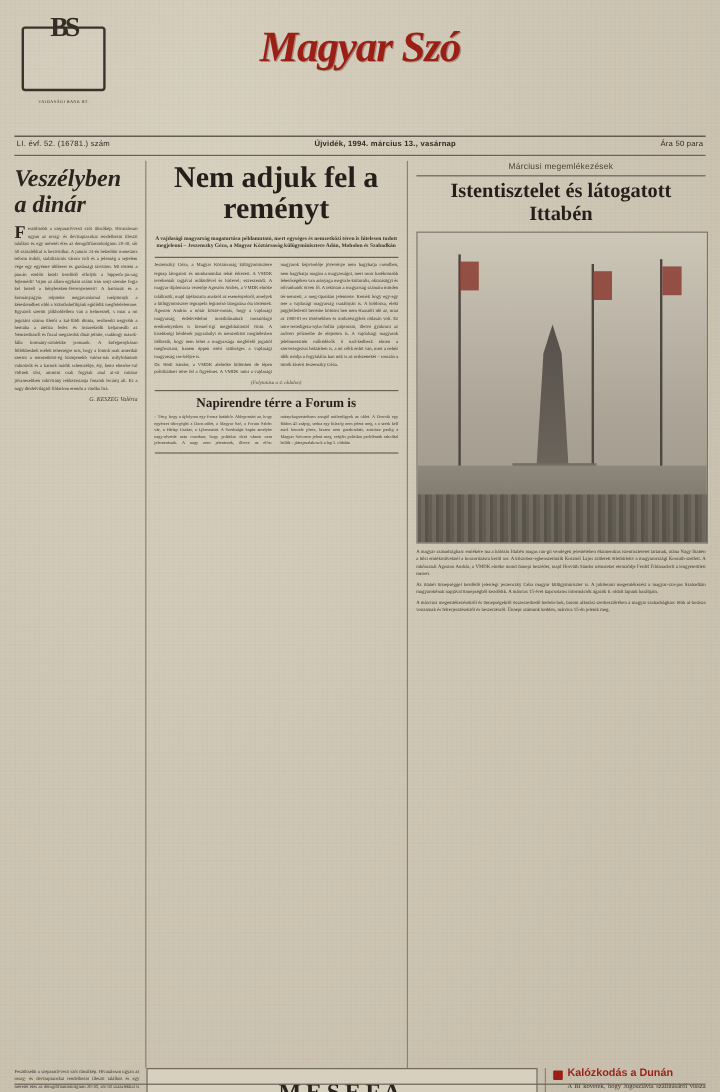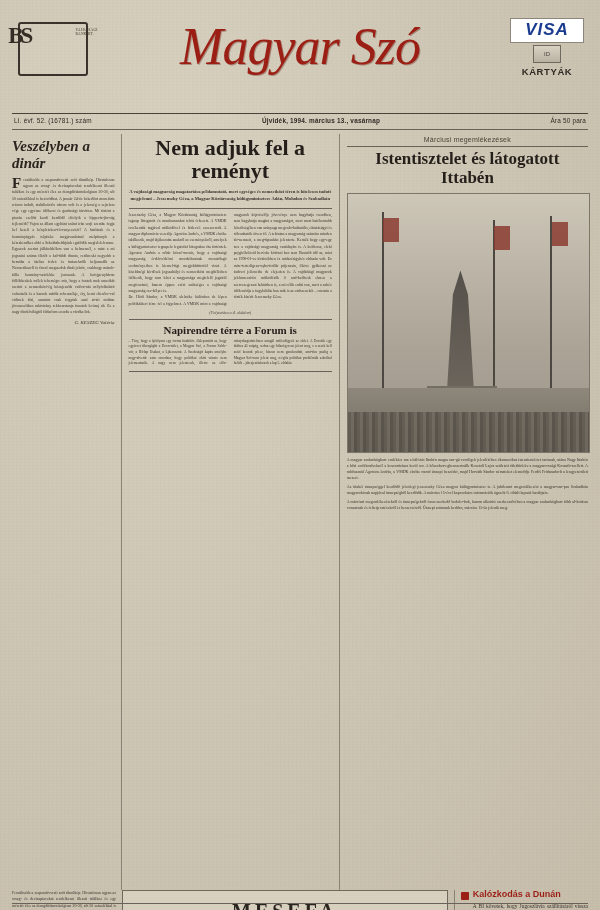--- a/index.html
+++ b/index.html
@@ -21,35 +21,35 @@
     background-image:
       repeating-linear-gradient(0deg, rgba(0,0,0,0.012) 0px, rgba(0,0,0,0.012) 1px, transparent 1px, transparent 3px),
       repeating-linear-gradient(90deg, rgba(0,0,0,0.010) 0px, rgba(0,0,0,0.010) 1px, transparent 1px, transparent 4px);
     pointer-events:none;
   }
   
   .masthead{position:relative;padding:14px 14px 0 14px;height:96px;}
   .logo-box{
     position:absolute;left:18px;top:22px;width:66px;height:50px;
     border:2px solid #3a332b;border-radius:3px;
-    display:flex;flex-direction:row;align-items:flex-start;justify-content:center;
+    display:flex;flex-direction:column;align-items:center;justify-content:center;
     background:rgba(255,255,255,0.05);
     gap:45px;
   }
   .logo-mono{
     font-family:"Liberation Serif", serif;
     font-weight:bold;font-size:23px;letter-spacing:-3px;color:#342e27;
     line-height:1;
   }
   .logo-sub{font-size:3.6px;letter-spacing:.3px;margin-top:4px;color:#3a332b;}
   .title-wrap{text-align:center;padding-top:8px;}
   .paper-title{
     font-family:"Liberation Serif", serif;
-    font-weight:normal;font-style:italic;
-    font-size:52px;line-height:.95;
+    font-weight:bold;font-style:italic;
+    font-size:36px;line-height:.95;
     color:#9c1f15;
     letter-spacing:-1px;
     text-shadow:1px 1px 0 rgba(90,20,10,.35);
   }
   .paper-sub{
     margin-top:6px;font-size:9.5px;letter-spacing:2.4px;color:#2f2a24;
     font-family:"Liberation Sans", sans-serif;font-weight:bold;
   }
   .visa-box{
     position:absolute;right:16px;top:18px;width:74px;text-align:center;
@@ -80,25 +80,25 @@
   
   .content{
     display:flex;gap:0;padding:4px 12px 0 12px;height:760px;box-sizing:border-box;
   }
   .col{position:relative;}
   .col-1{width:108px;padding-right:6px;}
   .col-2{width:214px;padding:0 7px;border-left:1px solid #8a8275;border-right:1px solid #8a8275;}
   .col-3{width:254px;padding-left:7px;}
   .hl-italic{
     font-family:"Liberation Serif", serif;font-style:italic;font-weight:bold;
-    font-size:15px;line-height:1.12;color:#2a251f;margin:4px 0 5px 0;
+    font-size:20px;line-height:1.12;color:#2a251f;margin:4px 0 5px 0;
   }
   .hl-big{
     font-family:"Liberation Serif", serif;font-weight:bold;
-    font-size:22px;line-height:1.05;text-align:center;margin:2px 0 7px 0;color:#241f1a;
+    font-size:25px;line-height:1.05;text-align:center;margin:2px 0 7px 0;color:#241f1a;
   }
   .hl-mid{
     font-family:"Liberation Serif", serif;font-weight:bold;
     font-size:17px;line-height:1.1;text-align:center;margin:3px 0 6px 0;color:#241f1a;
   }
   .kicker{
     text-align:center;font-size:7px;font-family:"Liberation Sans", sans-serif;
     color:#4a4238;margin:2px 0 3px 0;letter-spacing:.2px;
   }
   .hr-top{border-top:1px solid #6a6258;margin:3px 0;}
@@ -181,25 +181,20 @@
   <div class="masthead">
     <div class="logo-box">
       <div class="logo-mono">BS</div>
       <div class="logo-sub">VAJDASÁGI BANK RT.</div>
     </div>
 
     <div class="title-wrap">
       <div class="paper-title">Magyar Szó</div>
     </div>
 
-    <div class="visa-box">
-      <div class="visa-logo">VISA</div>
-      <div class="visa-chip">ID</div>
-      <div class="visa-caption">KÁRTYÁK</div>
-    </div>
   </div>
 
   <div class="rule"></div>
   <div class="infoline">
     <div>LI. évf. 52. (16781.) szám</div>
     <div class="mid">Újvidék, 1994. március 13., vasárnap</div>
     <div>Ára 50 para</div>
   </div>
   <div class="rule thin"></div>
 

